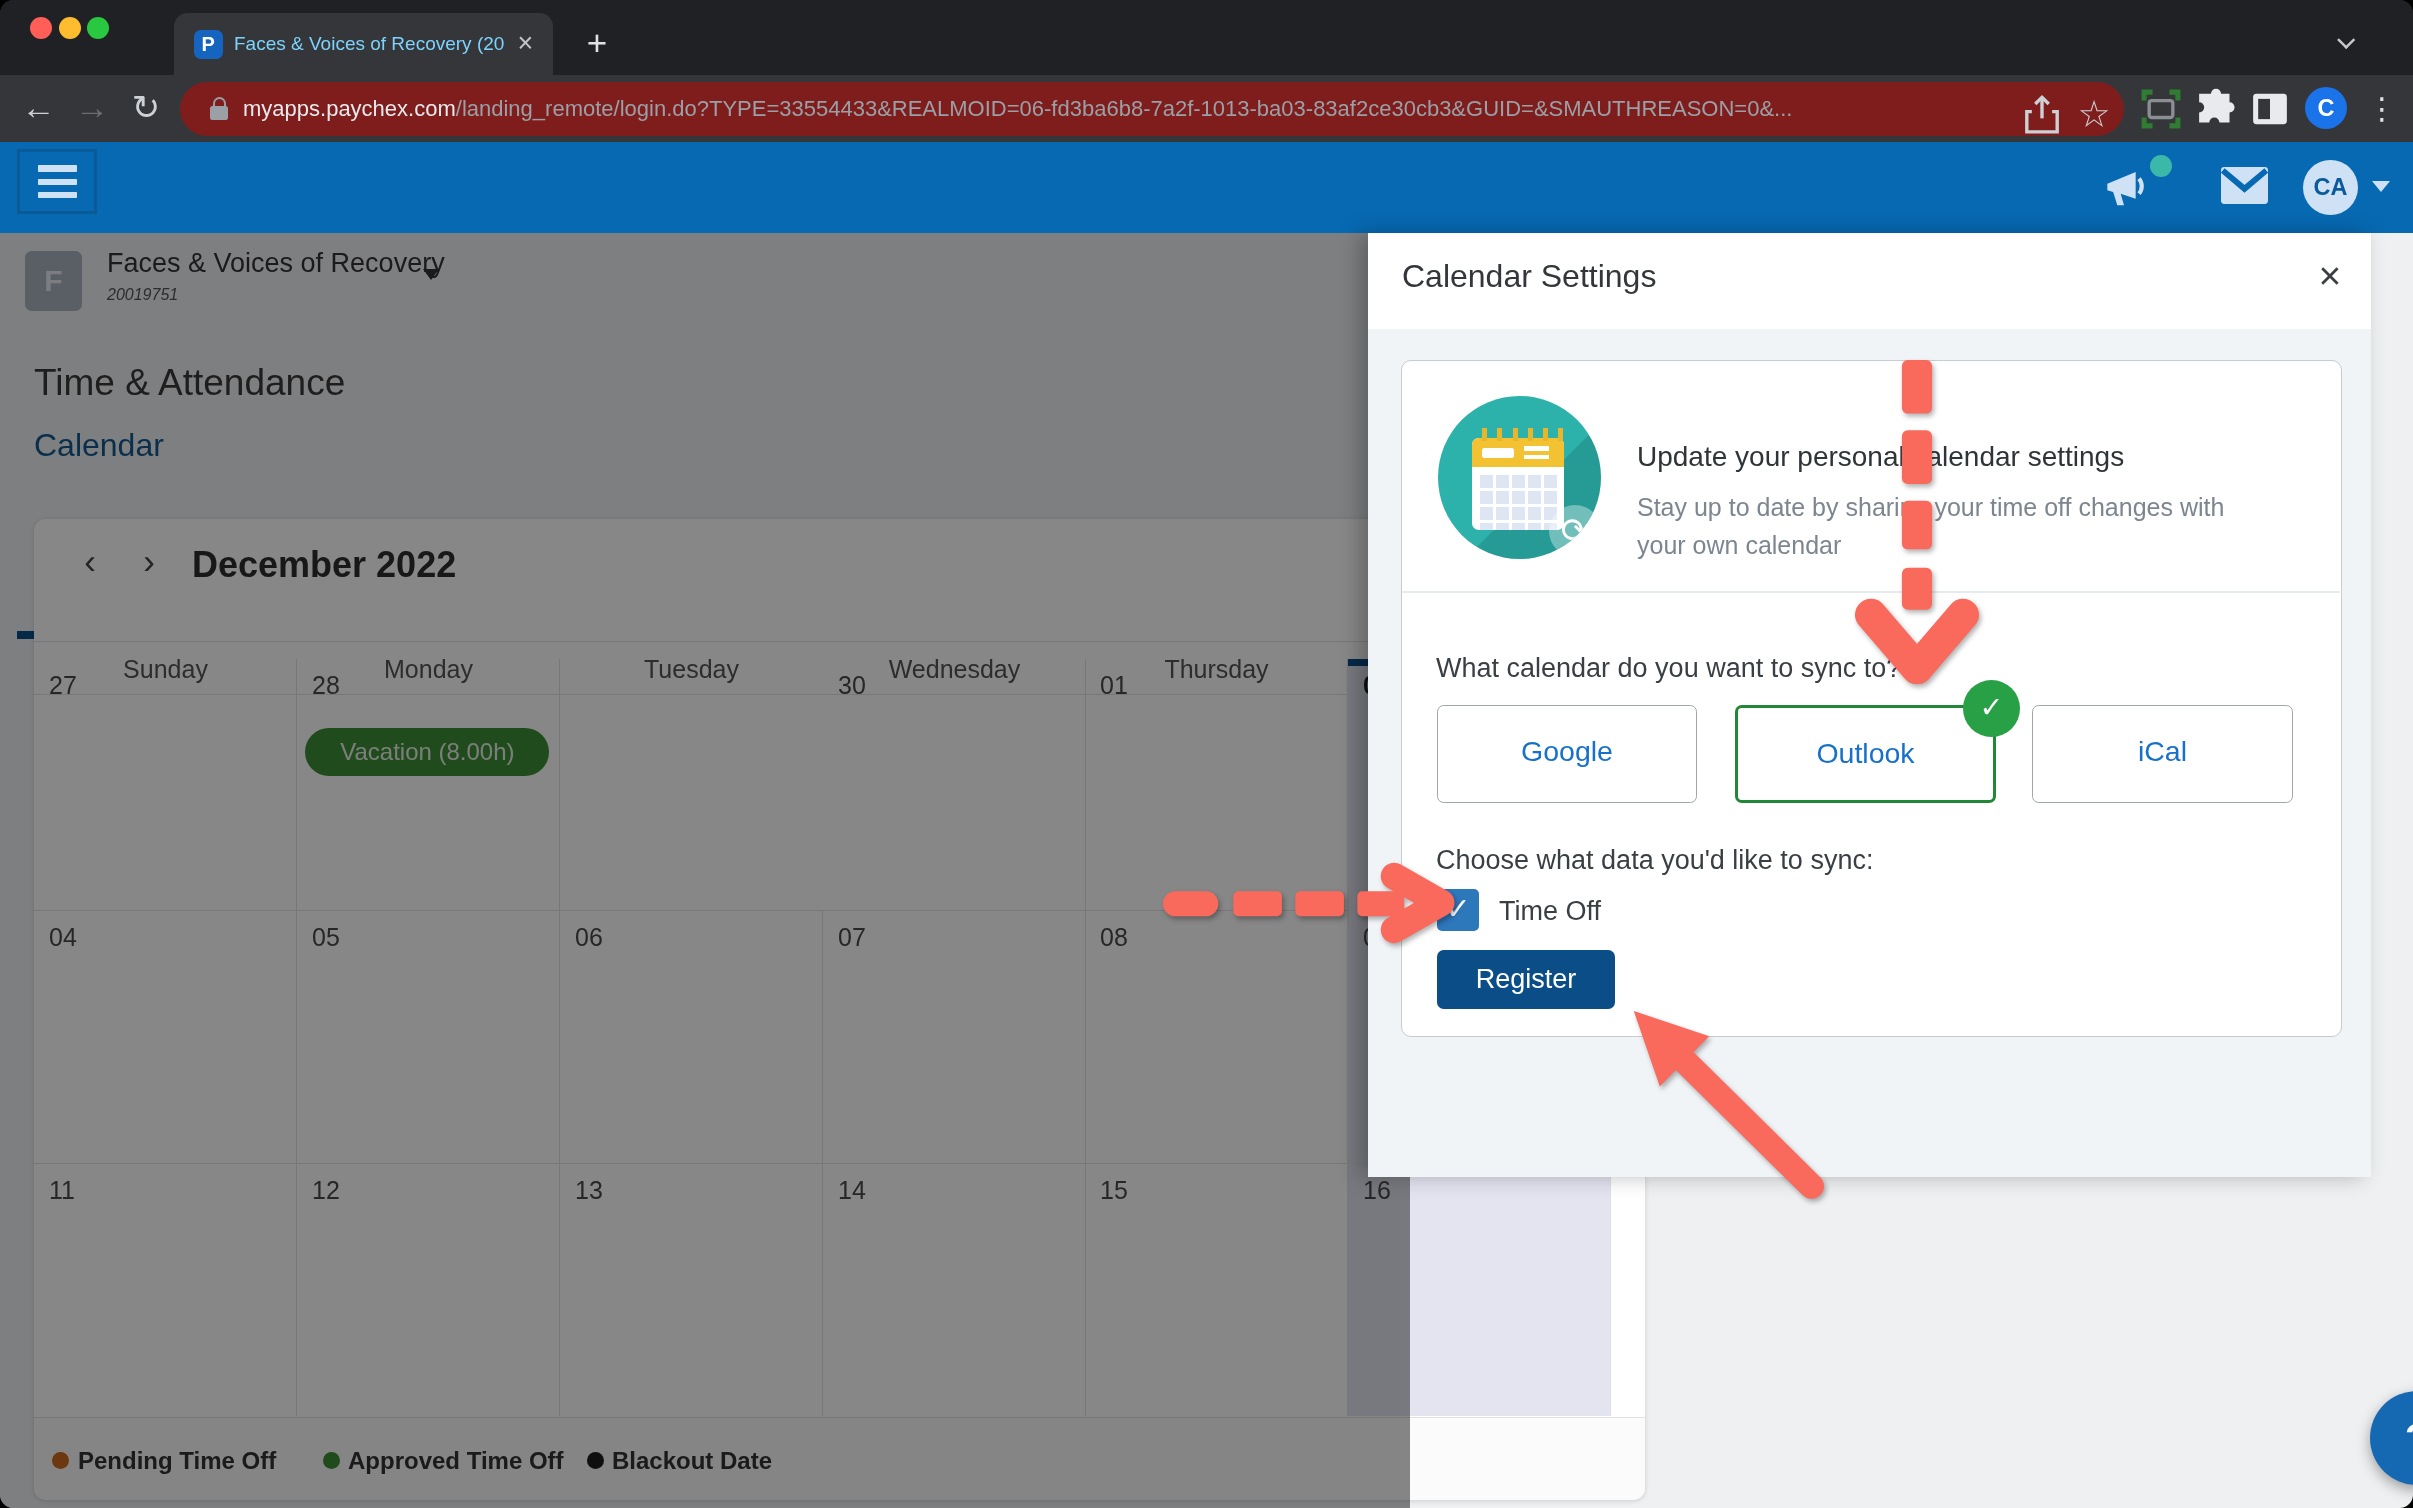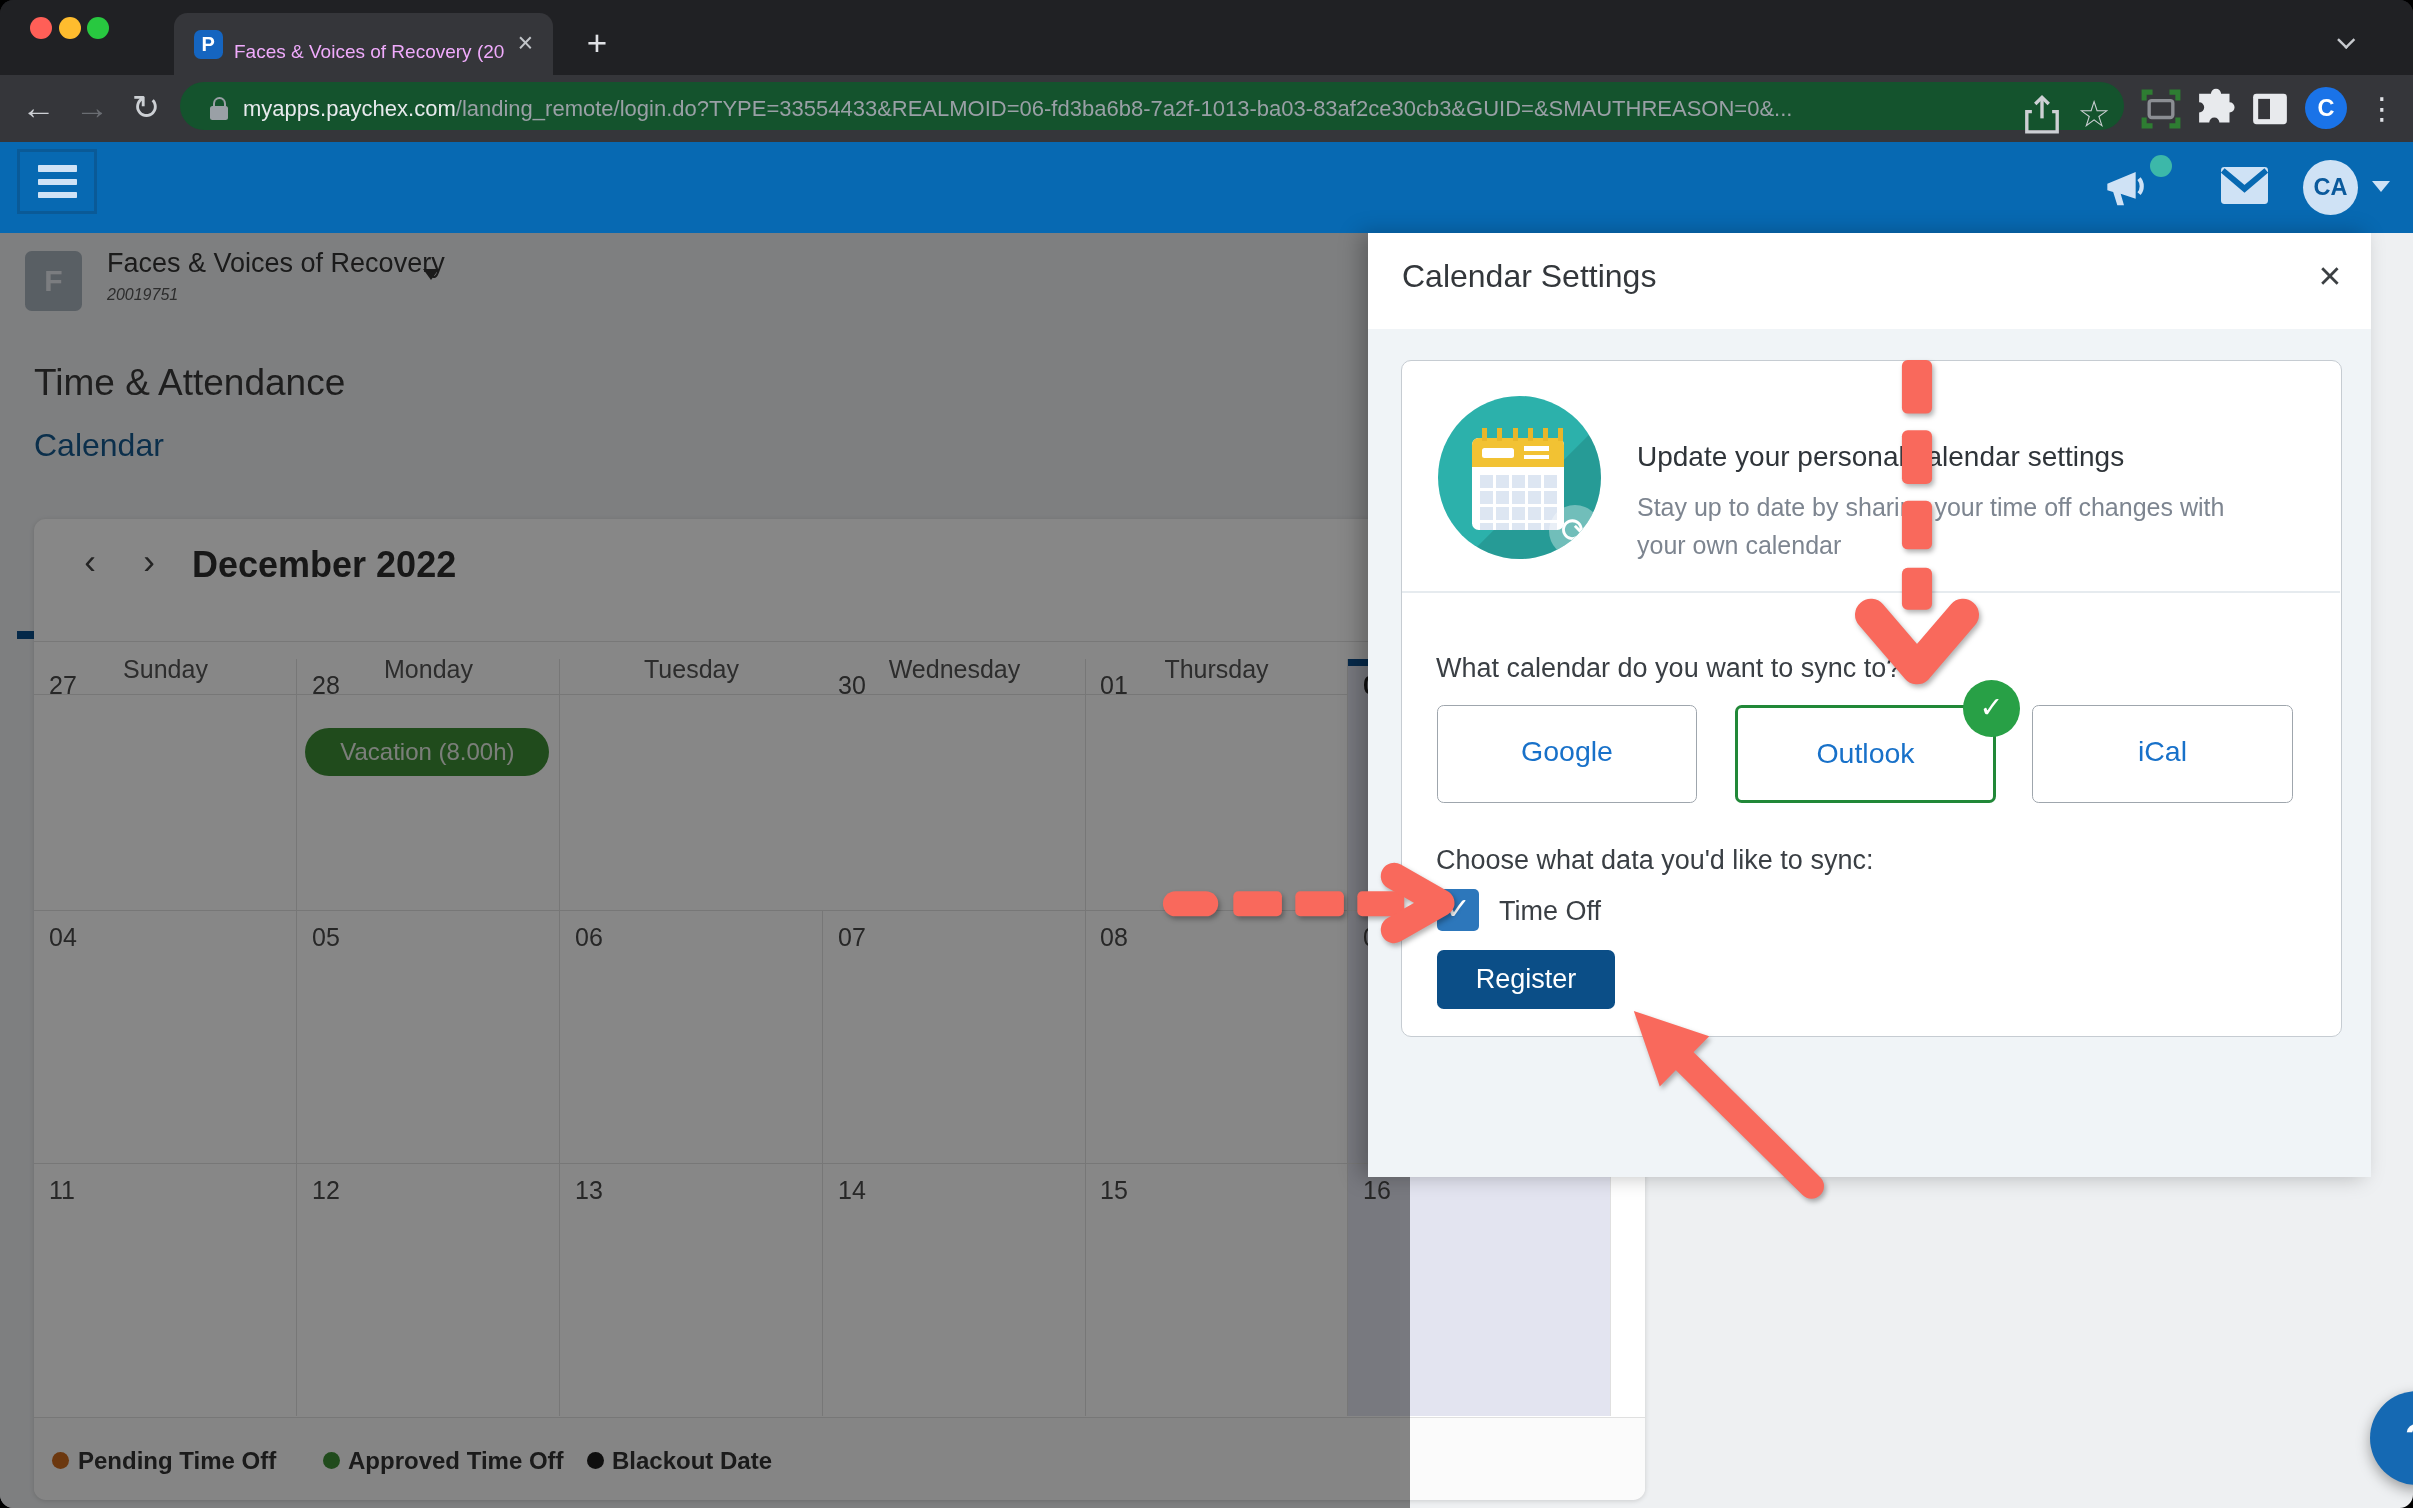--- a/index.html
+++ b/index.html
@@ -7,32 +7,32 @@
   *{box-sizing:border-box;}
   .window{position:relative;width:2413px;height:1508px;border-radius:13.4px;overflow:hidden;background:#202124;}
 
   
   .tabstrip{position:absolute;left:0;top:0;width:2413px;height:75px;background:#202124;}
   .tl{position:absolute;top:17px;width:22px;height:22px;border-radius:50%;}
   .tab{position:absolute;left:174px;top:13.4px;width:379px;height:62px;background:#35363a;
        border-radius:13.4px 13.4px 0 0;overflow:hidden;}
   .favicon{position:absolute;left:20px;top:17px;width:28.5px;height:28.5px;border-radius:6.7px;background:#1565c0;
        color:#fff;font-weight:bold;font-size:20px;text-align:center;line-height:28.5px;}
-  .tabtitle{position:absolute;left:60px;top:8px;width:277px;height:62px;line-height:62px;color:#f0abfc;font-size:19px;
+  .tabtitle{position:absolute;left:60px;top:0;width:277px;height:62px;line-height:62px;color:#7dd3fc;font-size:19px;
        white-space:nowrap;overflow:hidden;}
   .tabclose{position:absolute;right:11.7px;top:15px;width:32px;height:32px;color:#c2c5c9;font-size:27px;
        text-align:center;line-height:30px;border-radius:50%;}
   .newtab{position:absolute;left:575px;top:22px;width:44px;height:44px;color:#dfe1e5;font-size:35px;
        text-align:center;line-height:42px;font-weight:300;}
   .winchev{position:absolute;left:2335px;top:30px;width:25px;height:15px;}
   .winchev:before{content:"";position:absolute;left:3.4px;top:1.7px;width:13.4px;height:13.4px;
        border-right:3.4px solid #c7cace;border-bottom:3.4px solid #c7cace;transform:rotate(45deg) scale(.8);}
   .toolbar{position:absolute;left:0;top:75px;width:2413px;height:67px;background:#35363a;}
   .navbtn{position:absolute;top:0;height:67px;line-height:65px;font-size:34px;color:#cdd0d4;text-align:center;width:50px;}
-  .omnibox{position:absolute;left:180px;top:6.7px;width:1944px;height:48px;border-radius:27px;background:#14532d;}
+  .omnibox{position:absolute;left:180px;top:6.7px;width:1944px;height:54px;border-radius:27px;background:#7f1d1d;}
   .urltext{position:absolute;left:63px;top:0;height:54px;line-height:54px;font-size:22px;white-space:nowrap;
        overflow:hidden;width:1785px;}
   .urlhost{color:#e8eaed;}
   .urlpath{color:#9aa0a6;}
   .lock{position:absolute;left:30px;top:15px;width:18.4px;height:23.5px;}
   .lock i{position:absolute;left:0;bottom:0;width:18.4px;height:14.2px;background:#9aa0a6;border-radius:2.5px;}
   .lock b{position:absolute;left:2.5px;top:0;width:13.4px;height:11.7px;border:2.5px solid #9aa0a6;border-bottom:none;
        border-radius:6.7px 6.7px 0 0;}
   .chromeicon{position:absolute;top:6.7px;width:54px;height:54px;}
   .avatarC{position:absolute;left:2305px;top:11.7px;width:42px;height:42px;border-radius:50%;background:#1a73e8;

